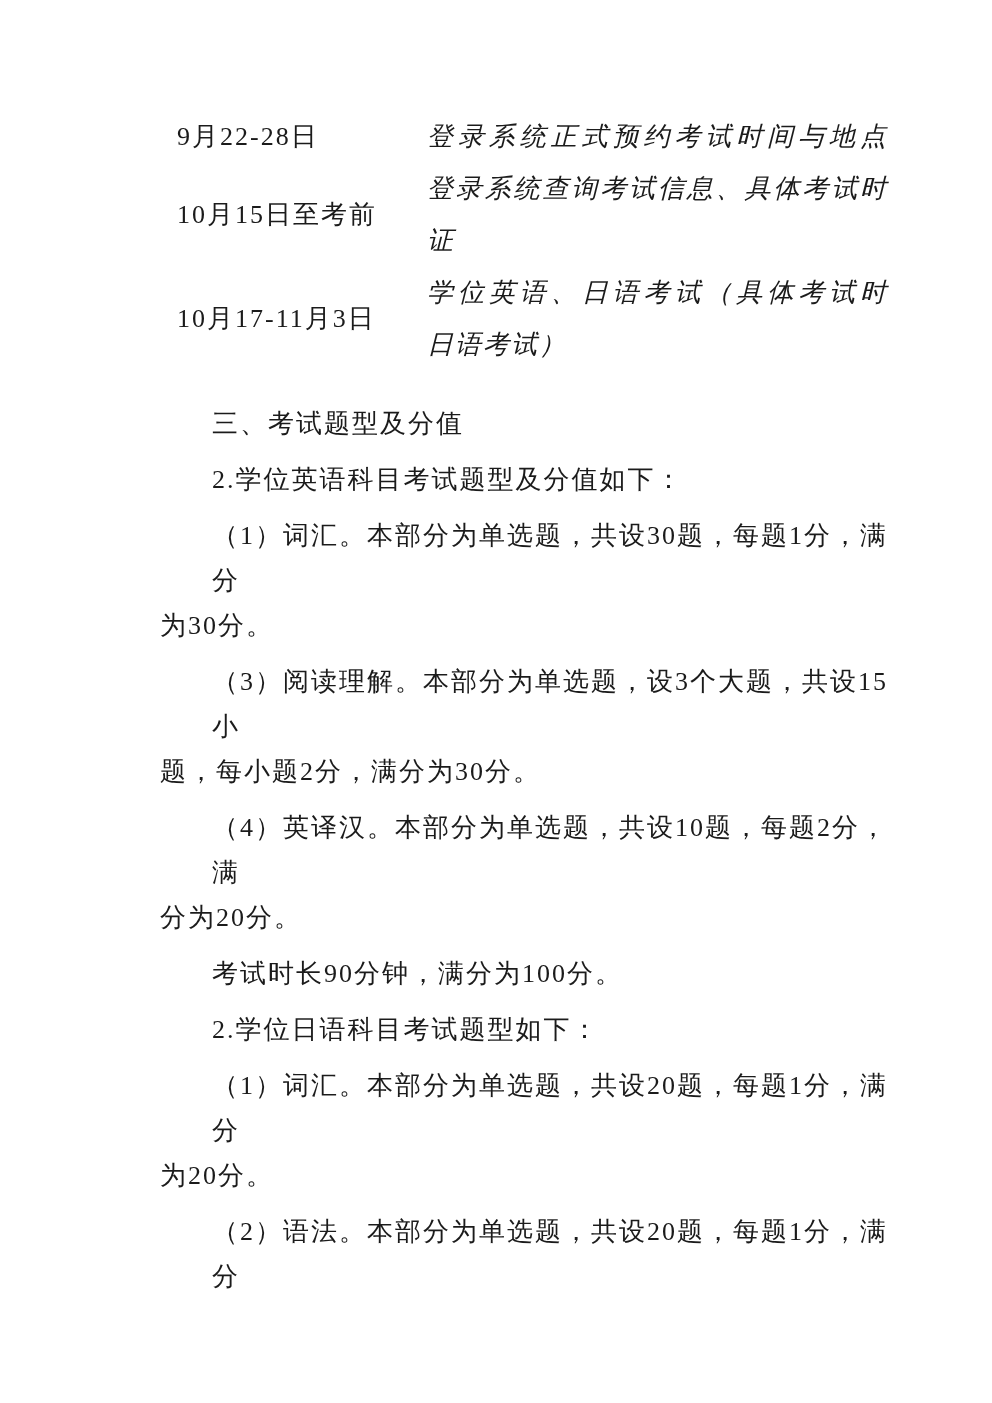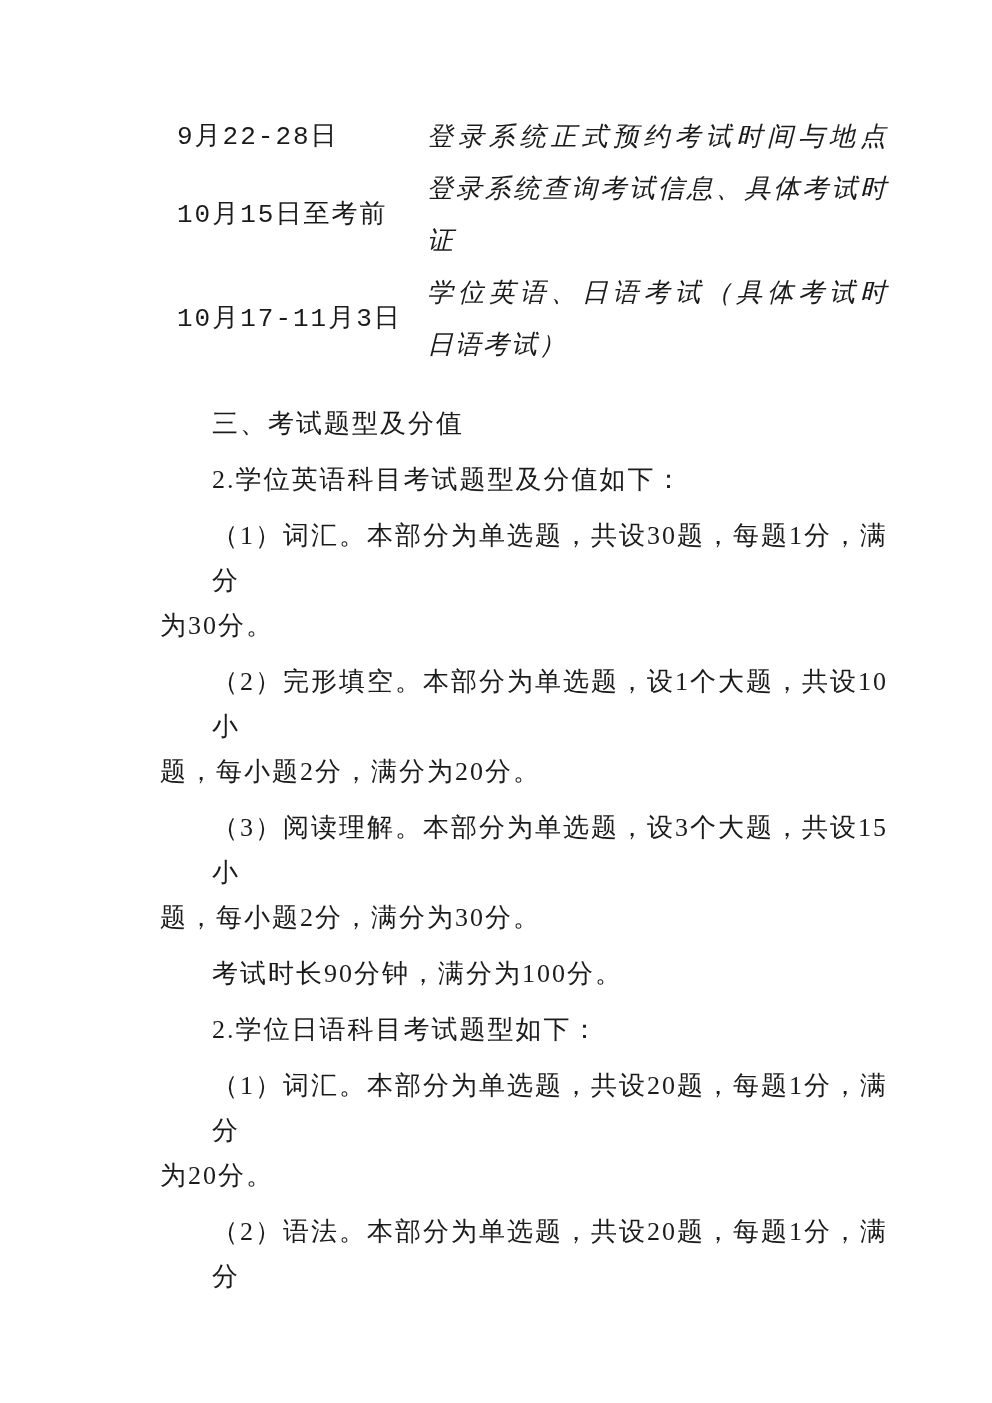--- a/index.html
+++ b/index.html
@@ -31,21 +31,20 @@
   }
   .srow {
     display: flex;
     align-items: center;
   }
   .sdate {
     width: 250px;
     flex: 0 0 250px;
     line-height: 52px;
     white-space: nowrap;
-    font-family: Liberation Mono, monospace;
   }
   .sdesc {
     width: 461px;
     flex: 0 0 461px;
     font-style: italic;
   }
   .sline {
     line-height: 52px;
     min-height: 52px;
   }
@@ -109,30 +108,30 @@
 
       <div class="blk">
         <div class="ln ind">2.学位英语科目考试题型及分值如下：</div>
       </div>
 
       <div class="blk">
         <div class="ln ind justify-full">（1）词汇。本部分为单选题，共设30题，每题1分，满分</div>
         <div class="ln left-last">为30分。</div>
       </div>
 
-      <div class="blk">
-        <div class="ln ind justify-full">（2）完形填空。本部分为单选题，设1个大题，共设10小</div>
-        <div class="ln left-last">题，每小题2分，满分为20分。</div>
-      </div>
 
       <div class="blk">
         <div class="ln ind justify-full">（3）阅读理解。本部分为单选题，设3个大题，共设15小</div>
         <div class="ln left-last">题，每小题2分，满分为30分。</div>
       </div>
 
+      <div class="blk">
+        <div class="ln ind justify-full">（4）英译汉。本部分为单选题，共设10题，每题2分，满</div>
+        <div class="ln left-last">分为20分。</div>
+      </div>
 
       <div class="blk">
         <div class="ln ind">考试时长90分钟，满分为100分。</div>
       </div>
 
       <div class="blk">
         <div class="ln ind">2.学位日语科目考试题型如下：</div>
       </div>
 
       <div class="blk">

